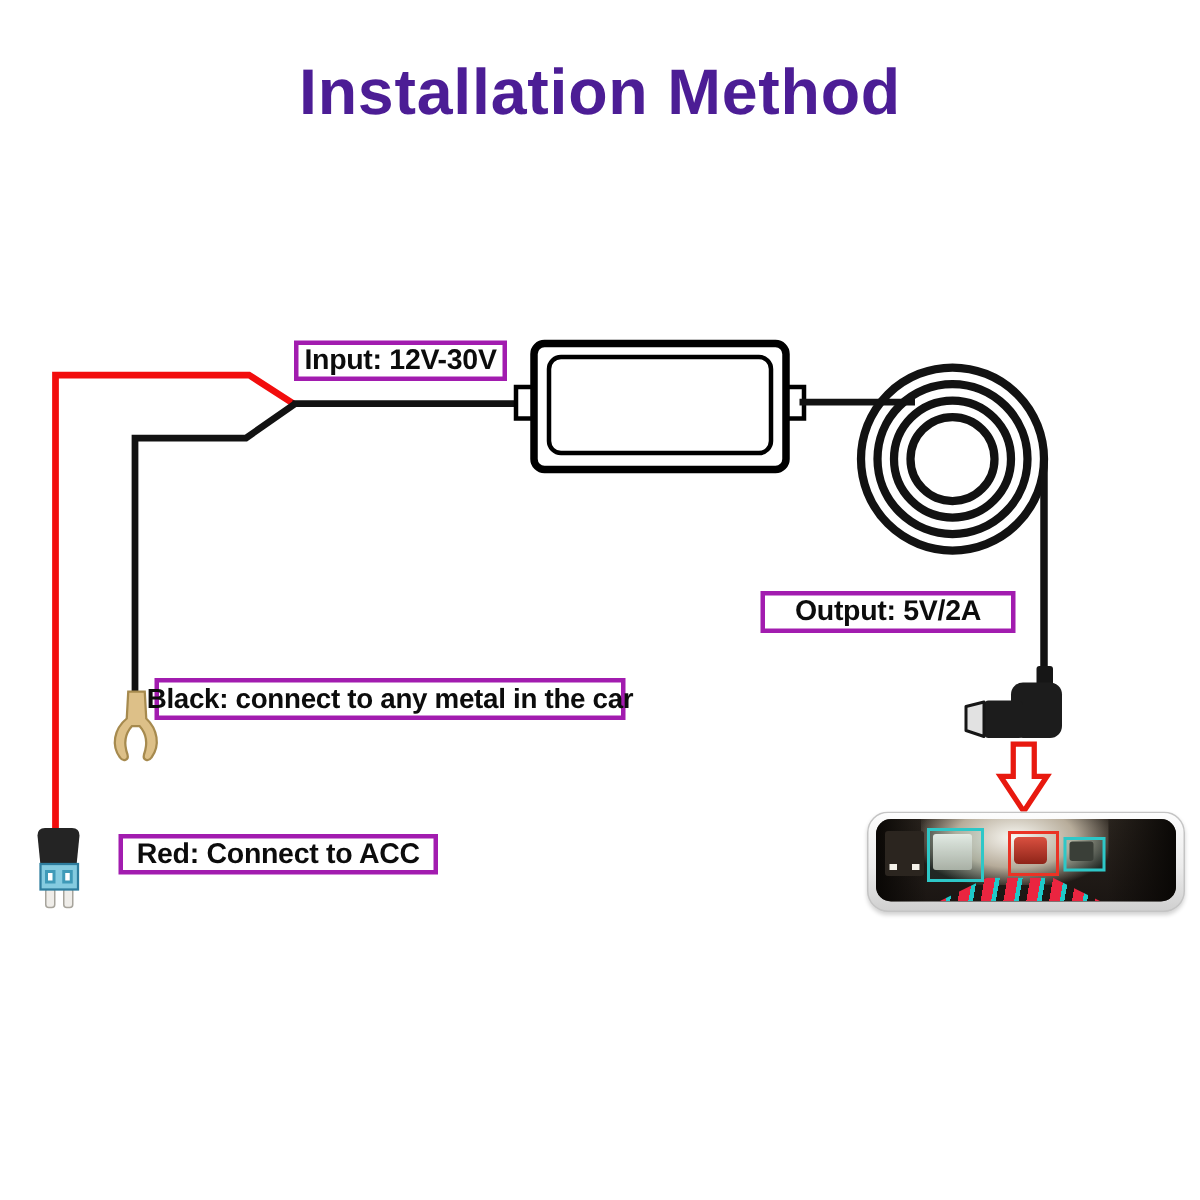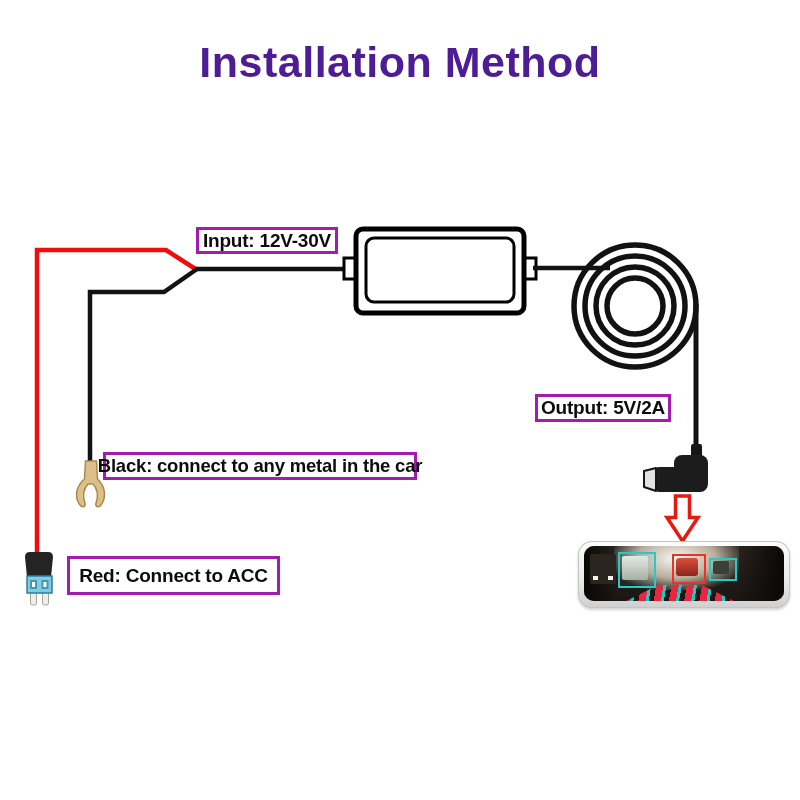--- a/index.html
+++ b/index.html
@@ -5,23 +5,23 @@
   html,body{margin:0;padding:0;background:#fff;}
   .stage{position:relative;width:800px;height:800px;background:#fff;overflow:hidden;
          font-family:"Liberation Sans",sans-serif;}
   .page-title{position:absolute;top:38px;left:0;width:800px;text-align:center;
               font-size:43px;font-weight:bold;letter-spacing:.5px;color:#4c1d95;}
   .diagram-svg{position:absolute;left:0;top:0;}
   .label{position:absolute;display:flex;align-items:center;justify-content:center;
          background:#fff;border:3px solid #a21caf;box-sizing:border-box;
          font-weight:bold;font-size:19px;color:#0c0c0c;white-space:nowrap;letter-spacing:-.2px;}
   .label-input{left:196px;top:227px;width:142px;height:27px;}
-  .label-output{left:535px;top:394px;width:136px;height:28px;}
+  .label-output{left:507px;top:394px;width:170px;height:28px;}
   .label-ground{left:103px;top:452px;width:314px;height:28px;font-size:18.5px;}
-  .label-acc{left:67px;top:556px;width:213px;height:39px;}
+  .label-acc{left:79px;top:556px;width:213px;height:27px;}
   
   .mirror{position:absolute;left:578px;top:541px;width:212px;height:67px;border-radius:14px;
           background:linear-gradient(180deg,#fdfdfd 0%,#ececec 55%,#cfcfcf 100%);
           box-shadow:inset 0 0 0 1px #c4c4c4, 0 2px 3px rgba(0,0,0,.18);}
   .mirror-screen{position:absolute;left:6px;top:5px;right:6px;bottom:7px;border-radius:10px;
           background:linear-gradient(180deg,#2a241e 0%,#1b1613 100%);overflow:hidden;}
   .scene-el{position:absolute;}
   .tunnel-glow{left:30px;top:0;width:125px;height:44px;
           background:radial-gradient(ellipse at 50% 28%,rgba(255,255,250,.97) 0%,rgba(219,207,186,.8) 45%,rgba(90,70,50,0) 78%);}
   .wall-left{left:0;top:0;width:34px;height:100%;

